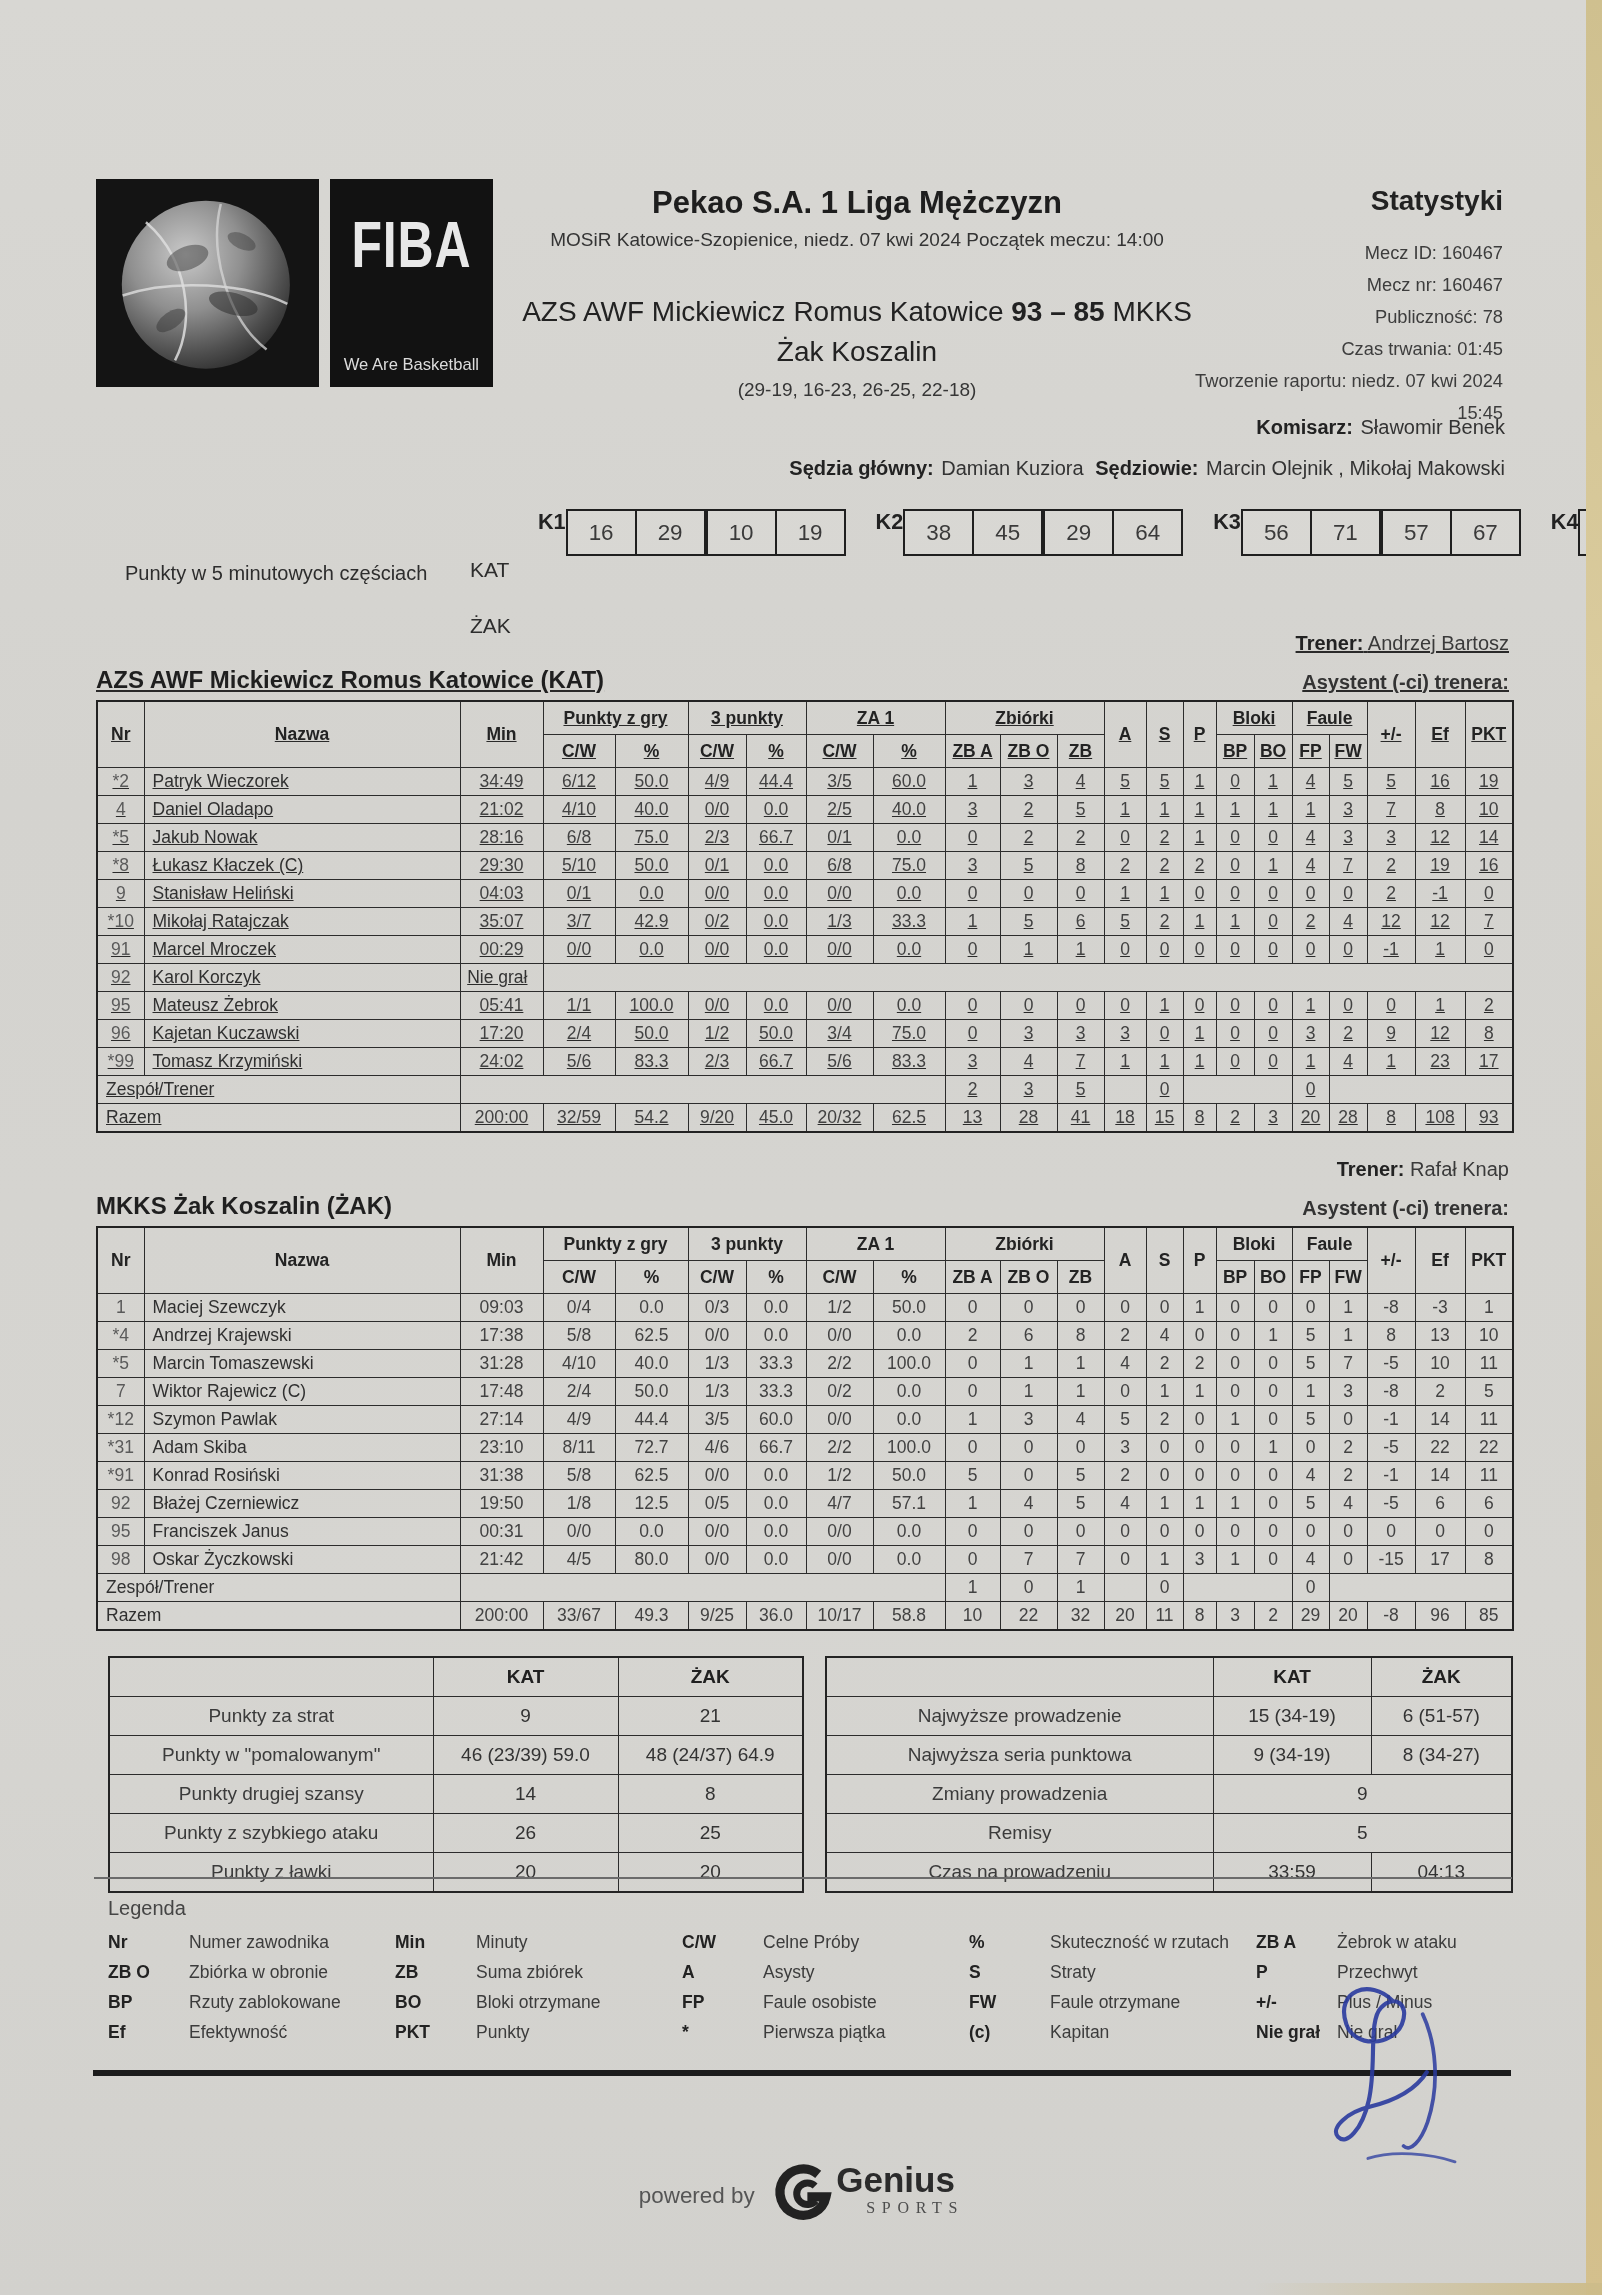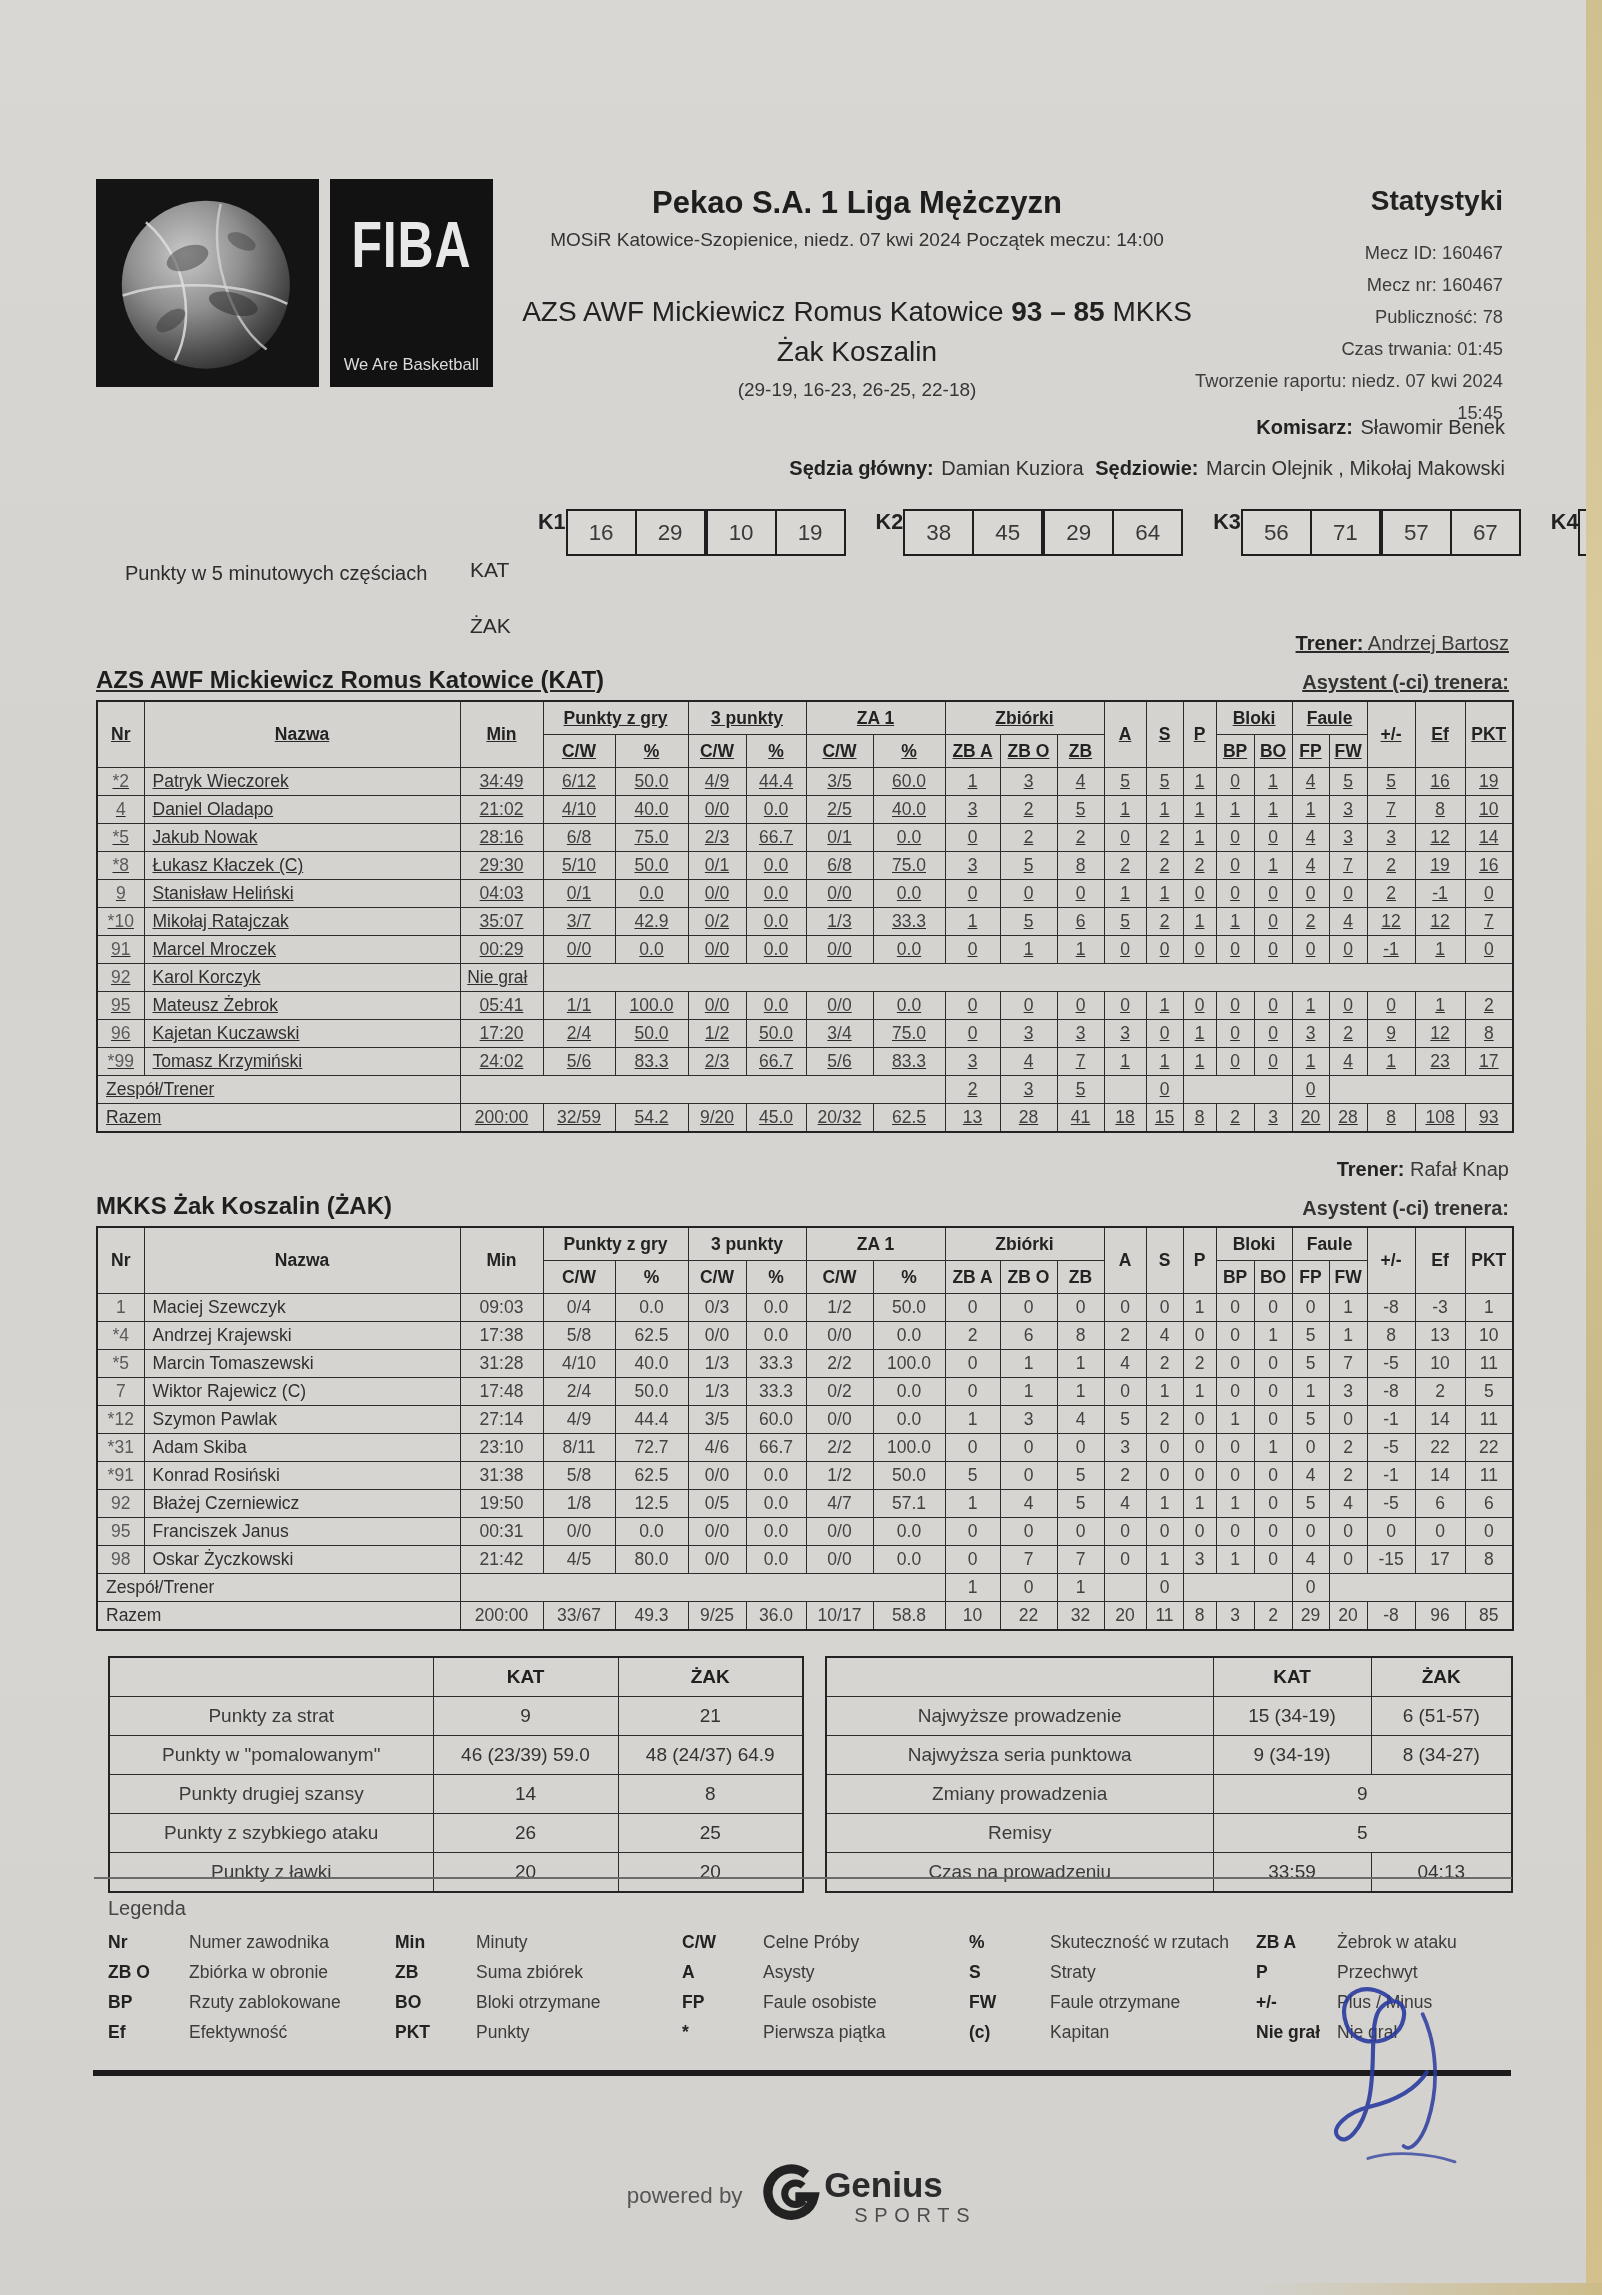--- a/index.html
+++ b/index.html
@@ -82,24 +82,24 @@
   .legend{position:absolute;top:1897px;left:108px;width:1405px;}
   .legend-title{font-size:20px;color:#454545;}
   .legend-grid{display:grid;grid-template-columns:287px 287px 287px 287px 249px;row-gap:9.1px;margin-top:11.6px;}
   .legend-item{display:flex;font-size:17.5px;color:#3c3c3c;}
   .legend-abbr{width:81px;font-weight:700;color:#222;flex:none;}
   .hr-thick{position:absolute;top:2070px;left:93px;width:1418px;height:5.8px;background:#1c1c1c;}
 
   
   .footer{position:absolute;top:2162px;left:0;width:1603px;display:flex;justify-content:center;align-items:center;gap:16.6px;}
   .powered{font-size:22.4px;color:#555;}
-  .genius-wrap{display:flex;align-items:center;}
+  .genius-wrap{display:flex;align-items:flex-start;}
   .genius-text{display:flex;flex-direction:column;align-items:flex-start;line-height:1;}
   .genius-name{font-size:35px;font-weight:700;color:#2b2b2b;}
-  .genius-sub{font-size:20px;letter-spacing:6.7px;color:#4d4d4d;margin-top:3.3px;margin-left:30px;}
+  .genius-sub{font-size:16px;letter-spacing:6.7px;color:#4d4d4d;margin-top:3.3px;margin-left:30px;font-family:Liberation Serif, serif;}
   .signature{position:absolute;left:1268px;top:1966px;}
 </style>
 </head>
 <body>
 
 <div class="paper">
 
   <div class="hdr-logo">
     <div class="logo-ball-box">
       <svg width="223" height="208" viewBox="0 0 268 250">

